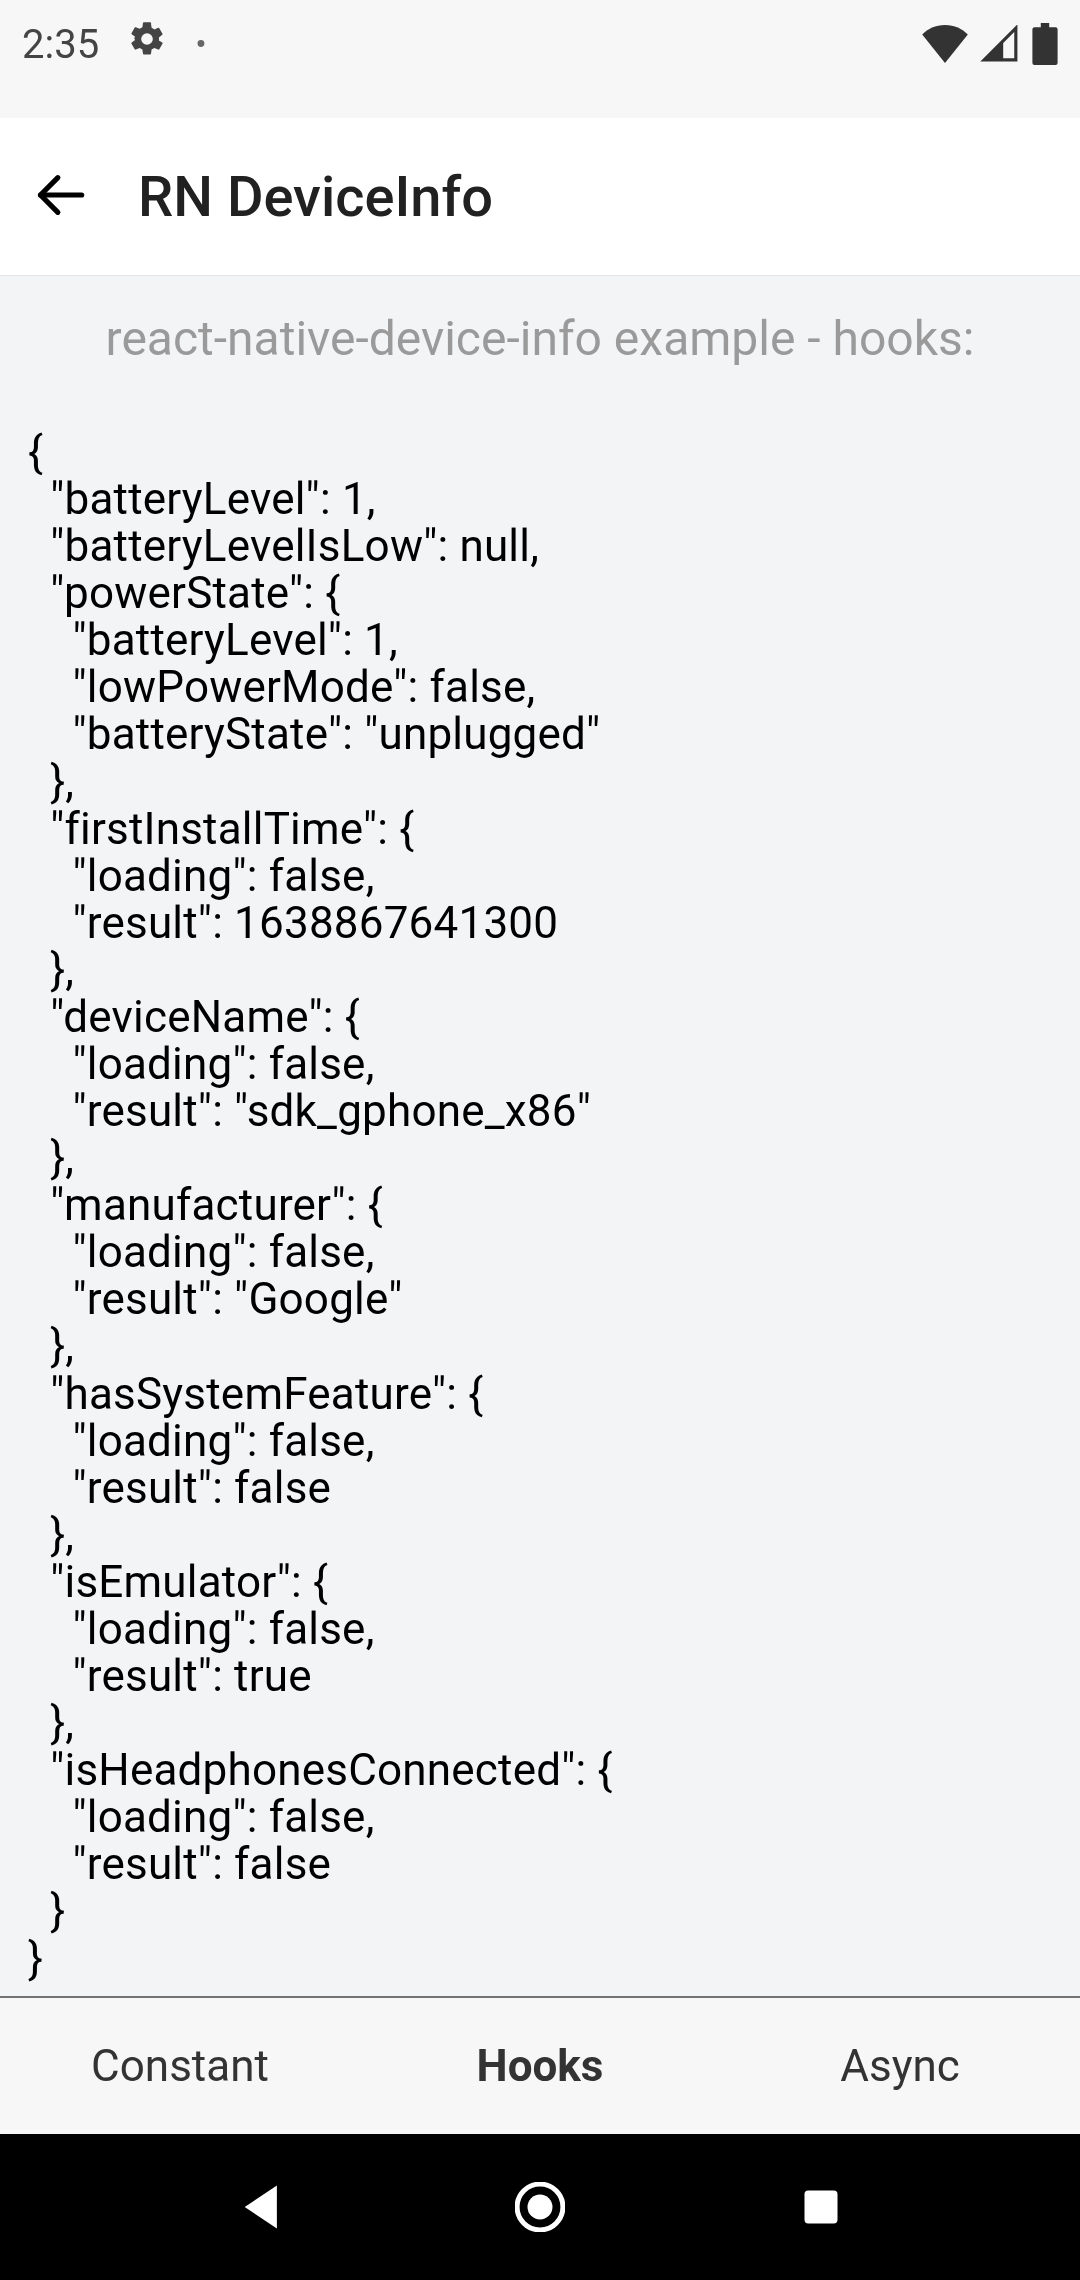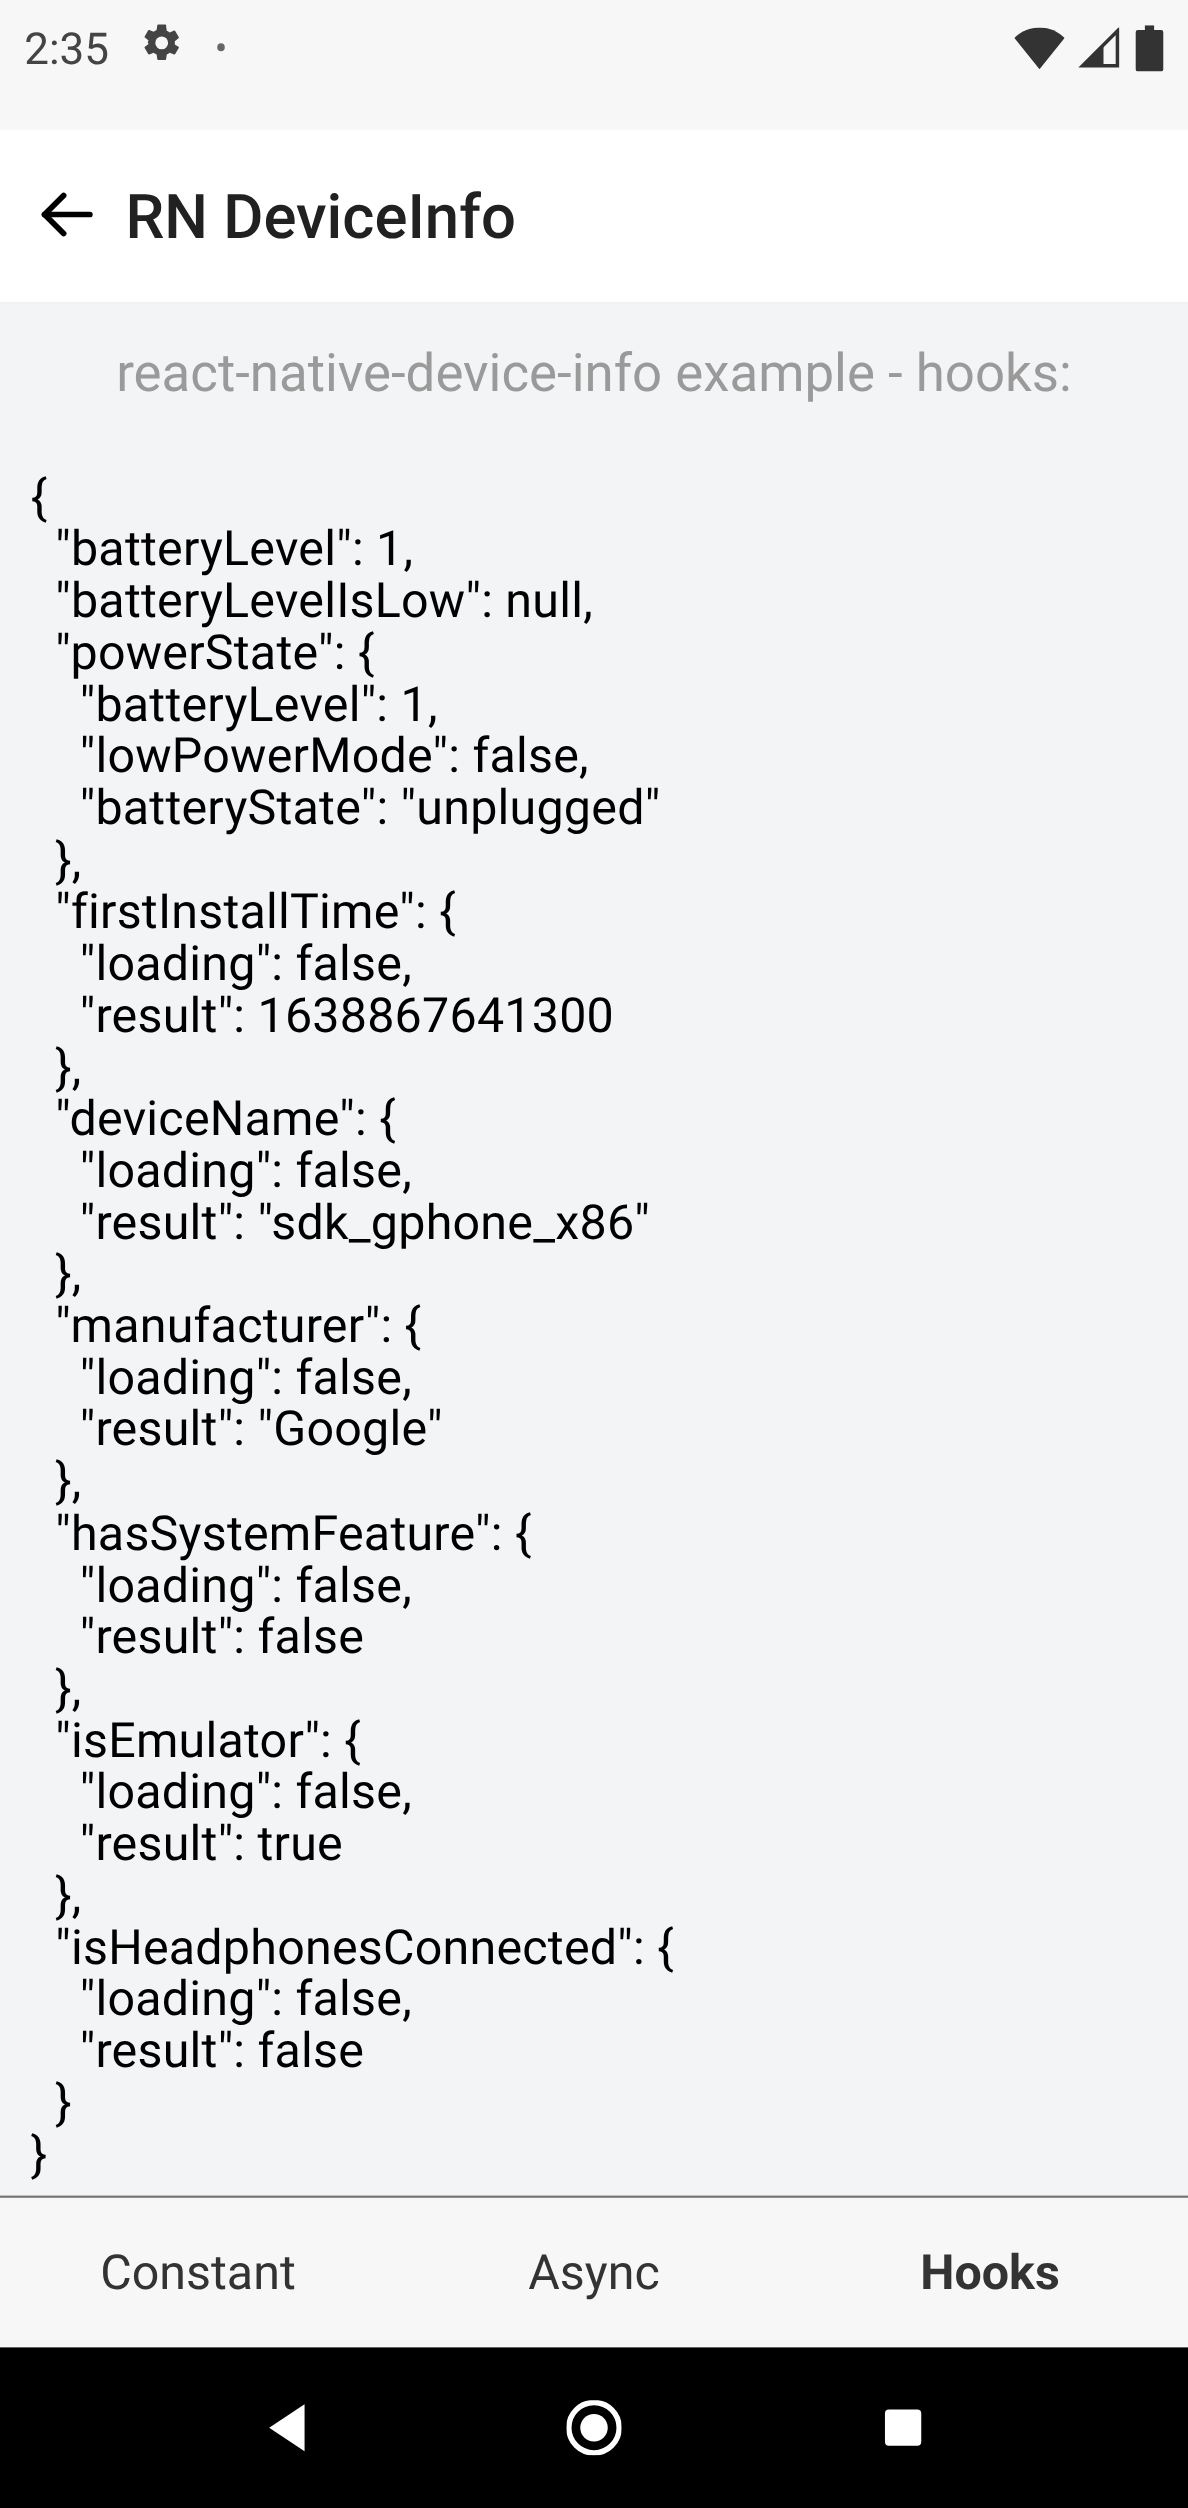--- a/index.html
+++ b/index.html
@@ -32,21 +32,21 @@
   .signal-icon svg { width: 40px; height: 38px; }
   .battery-icon svg { width: 26px; height: 42px; }
 
   
   .app-header {
     height: 158px;
     background: #ffffff;
     display: flex;
     align-items: center;
     padding: 0 34px;
-    gap: 28px;
+    gap: 52px;
     border-bottom: 1px solid #e5e5e5;
   }
   .back-button svg { width: 52px; height: 52px; stroke: #000; fill: none; }
   .app-title { font-size: 56px; font-weight: 500; color: #212121; }
 
   
   .content {
     height: calc(100% - 118px - 158px - 138px - 146px);
     background: #f2f4f6;
     padding: 34px 28px 14px 28px;
@@ -177,25 +177,25 @@
     "loading": false,
     "result": false
   }
 }</pre>
 </div>
 
 <div class="tab-bar">
   <div class="tab">
     <span>Constant</span>
   </div>
+  <div class="tab active">
+    <span>Hooks</span>
+  </div>
   <div class="tab">
     <span>Async</span>
-  </div>
-  <div class="tab active">
-    <span>Hooks</span>
   </div>
 </div>
 
 <div class="nav-bar">
   <span class="nav-btn nav-back">
     <svg viewBox="0 0 24 28">
         <path d="M22 2 L4 14 L22 26 Z"></path>
       </svg>
   </span>
   <span class="nav-btn nav-home">

